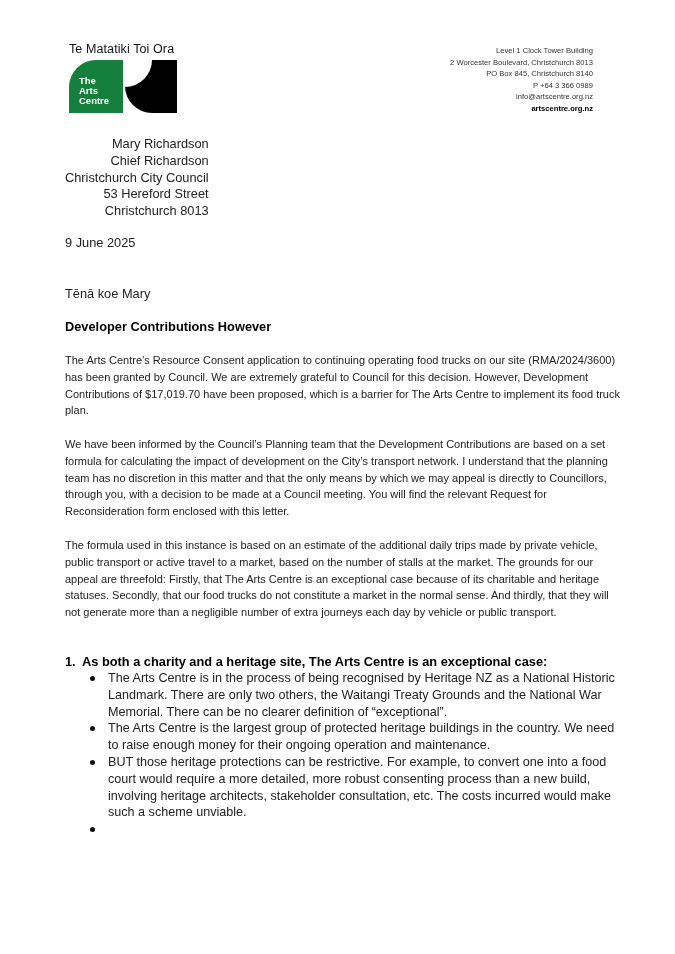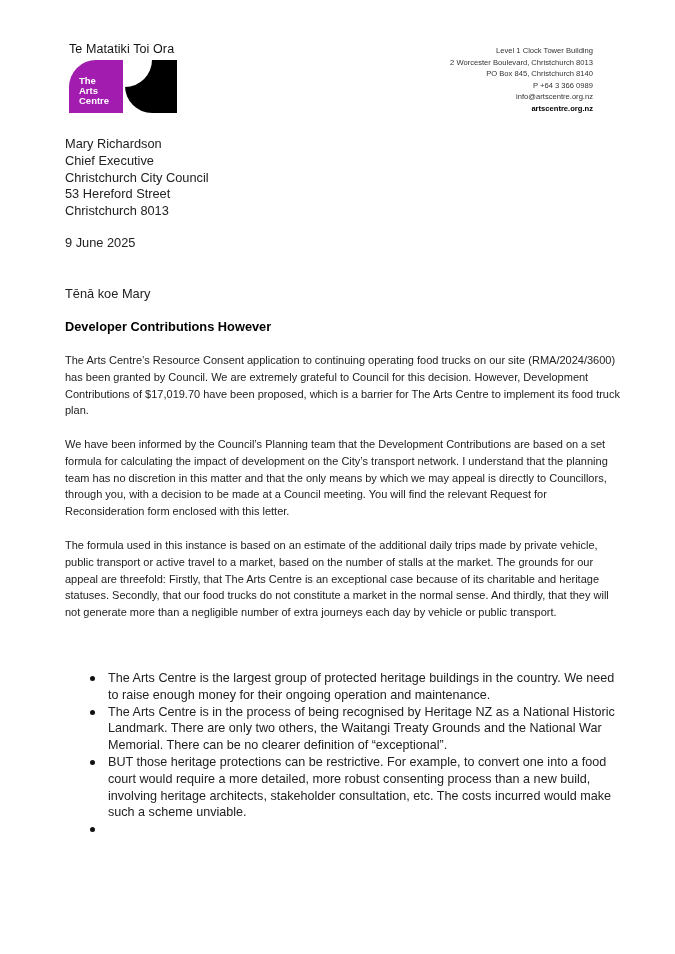--- a/index.html
+++ b/index.html
@@ -9,21 +9,21 @@
   }
   .page { position: absolute; left: 0; top: 0; width: 675px; height: 954px; }
 
   .brand-name {
     position: absolute; left: 69px; top: 42px;
     font-size: 12.5px; color: #111; letter-spacing: 0.1px;
   }
   .logo { position: absolute; left: 69px; top: 60px; width: 108px; height: 53px; }
   .logo-left {
     position: absolute; left: 0; top: 0; width: 54px; height: 53px;
-    background: #a21caf; border-radius: 27px 0 0 0;
+    background: #15803d; border-radius: 27px 0 0 0;
   }
   .logo-left .line {
     position: absolute; left: 10px; color: #fff; font-weight: bold;
     font-size: 9.5px; line-height: 10px;
   }
   .logo-right {
     position: absolute; left: 56px; top: 0; width: 52px; height: 53px;
     background: #000; border-radius: 0 0 0 27px;
   }
   .logo-right .notch {
@@ -32,21 +32,21 @@
   }
 
   .address {
     position: absolute; right: 82px; top: 45px; text-align: right;
     font-size: 7.6px; line-height: 11.6px; color: #333;
   }
   .address .web { font-weight: bold; color: #000; }
 
   .recipient {
     position: absolute; left: 65px; top: 136px;
-    font-size: 12.8px; line-height: 16.8px; color: #222;
+    font-size: 12.8px; line-height: 16.8px; color: #222; text-align: right;
   }
   .date { position: absolute; left: 65px; top: 235px; font-size: 12.8px; color: #222; }
   .salutation { position: absolute; left: 65px; top: 286px; font-size: 12.8px; color: #222; }
   .subject { position: absolute; left: 65px; top: 319px; font-size: 12.8px; font-weight: bold; color: #000; }
 
   .para {
     position: absolute; left: 65px; width: 560px;
     font-size: 11px; line-height: 16.8px; color: #222;
   }
   .p1 { top: 352px; }
@@ -91,35 +91,38 @@
     <div>Level 1 Clock Tower Building</div>
     <div>2 Worcester Boulevard, Christchurch 8013</div>
     <div>PO Box 845, Christchurch 8140</div>
     <div>P +64 3 366 0989</div>
     <div>info@artscentre.org.nz</div>
     <div class="web">artscentre.org.nz</div>
   </div>
 
   <div class="recipient">
     <div>Mary Richardson</div>
-    <div>Chief Executive</div>
+    <div>Chief Richardson</div>
     <div>Christchurch City Council</div>
     <div>53 Hereford Street</div>
     <div>Christchurch 8013</div>
   </div>
 
   <div class="date">9 June 2025</div>
   <div class="salutation">Tēnā koe Mary</div>
   <div class="subject">Developer Contributions However</div>
 
   <div class="para p1">The Arts Centre’s Resource Consent application to continuing operating food trucks on our site (RMA/2024/3600) has been granted by Council. We are extremely grateful to Council for this decision. However, Development Contributions of $17,019.70 have been proposed, which is a barrier for The Arts Centre to implement its food truck plan.</div>
   <div class="para p2">We have been informed by the Council’s Planning team that the Development Contributions are based on a set formula for calculating the impact of development on the City’s transport network. I understand that the planning team has no discretion in this matter and that the only means by which we may appeal is directly to Councillors, through you, with a decision to be made at a Council meeting. You will find the relevant Request for Reconsideration form enclosed with this letter.</div>
   <div class="para p3">The formula used in this instance is based on an estimate of the additional daily trips made by private vehicle, public transport or active travel to a market, based on the number of stalls at the market. The grounds for our appeal are threefold: Firstly, that The Arts Centre is an exceptional case because of its charitable and heritage statuses. Secondly, that our food trucks do not constitute a market in the normal sense. And thirdly, that they will not generate more than a negligible number of extra journeys each day by vehicle or public transport.</div>
 
+  <div class="list-heading">
+    <span class="num">1.</span><span>As both a charity and a heritage site, The Arts Centre is an exceptional case:</span>
+  </div>
 
   <ul class="bullets">
+    <li><span class="dot"></span><span>The Arts Centre is in the process of being recognised by Heritage NZ as a National Historic Landmark. There are only two others, the Waitangi Treaty Grounds and the National War Memorial.  There can be no clearer definition of “exceptional”.</span></li>
     <li><span class="dot"></span><span>The Arts Centre is the largest group of protected heritage buildings in the country. We need to raise enough money for their ongoing operation and maintenance.</span></li>
-    <li><span class="dot"></span><span>The Arts Centre is in the process of being recognised by Heritage NZ as a National Historic Landmark. There are only two others, the Waitangi Treaty Grounds and the National War Memorial.  There can be no clearer definition of “exceptional”.</span></li>
     <li><span class="dot"></span><span>BUT those heritage protections can be restrictive. For example, to convert one into a food court would require a more detailed, more robust consenting process than a new build, involving heritage architects, stakeholder consultation, etc. The costs incurred would make such a scheme unviable.</span></li>
     <li><span class="dot"></span></li>
   </ul>
 
 </div>
 
 </body></html>

